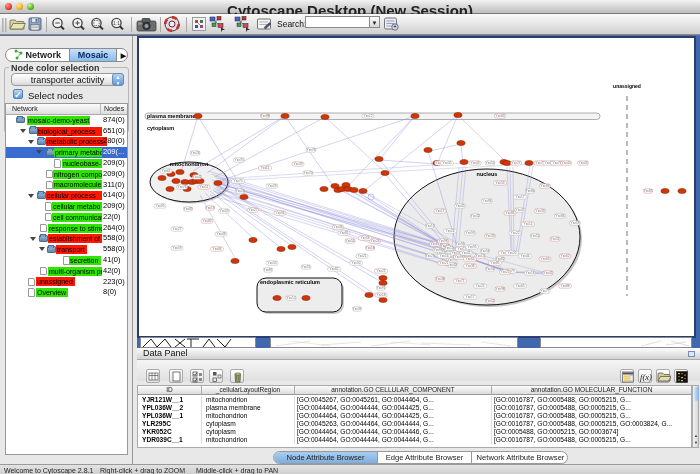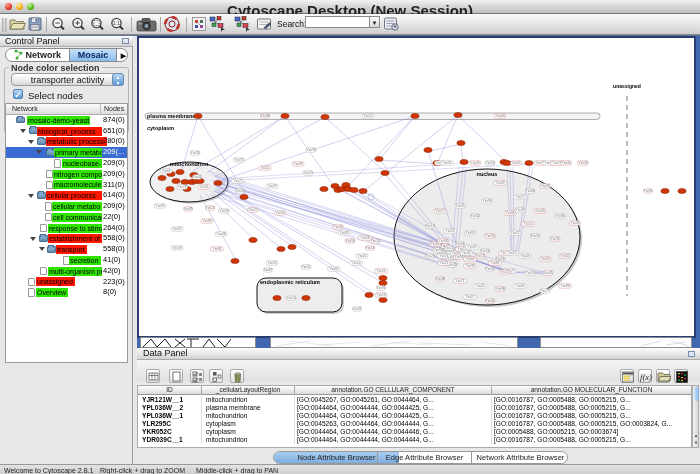--- a/index.html
+++ b/index.html
@@ -29,21 +29,21 @@
 #tabmosaic{left:63px;top:0;width:48px;height:14px;line-height:13px;text-align:center;color:#0a2a66;background:linear-gradient(#cde3f8,#8fc0ee 50%,#74aeе8);background:linear-gradient(#c9e1f8,#7fb5ea);border-left:1px solid #8a8a8a;border-right:1px solid #8a8a8a}
 #tabarrow{left:112px;top:0;width:11px;height:14px;line-height:13px;text-align:center;font-size:7px;color:#111}
 
 #fs{left:4px;top:31px;width:125px;height:66px;border:1px solid #b5b5b5;border-radius:3px}
 #fsleg{left:9px;top:27px;background:#e8e8e8;padding:0 2px;font-size:9px;font-weight:bold;color:#333}
 #sel{left:11px;top:37px;width:113px;height:13px;background:linear-gradient(#ffffff,#e8e8e8 70%,#d5d5d5);border:1px solid #9a9a9a;border-radius:4px;font-size:9px;color:#111;text-align:center;line-height:12px}
 #selbtn{left:112px;top:37px;width:12px;height:13px;border-radius:3px;background:linear-gradient(#b5d4f2,#5f97d8);border:1px solid #6a8ab5;color:#fff;font-size:5px;line-height:6px;text-align:center}
 #cb{left:13px;top:53px;width:10px;height:10px;border-radius:2px;background:linear-gradient(#b9d7f3,#5e9ad9);border:1px solid #5580b3;color:#fff;font-size:9px;line-height:10px;text-align:center;font-weight:bold}
 #cblbl{left:28px;top:54px;font-size:9.5px;color:#111}
 
-#tree{left:5px;top:67px;width:123px;height:260px;background:#fff;border:1px solid #999;font-size:7px}
+#tree{left:5px;top:67px;width:123px;height:352px;background:#fff;border:1px solid #999;font-size:7px}
 #treehead{left:0;top:0;width:121px;height:11px;background:linear-gradient(#fcfcfc,#ddd);border-bottom:1px solid #aaa;color:#222}
 #treehead .c1{left:6px;top:1px}
 #treehead .c2{left:98px;top:1px}
 #treehead .dv{left:94px;top:0;width:1px;height:11px;background:#bbb}
 .trow{left:0;width:121px;height:10.8px;line-height:10.8px;white-space:nowrap}
 .trow .lbl{position:absolute;top:0.9px;height:9px;line-height:9px;padding:0 1px;color:#000}
 .trow .cnt{position:absolute;left:97px;top:0;color:#000;font-size:7.5px}
 .gr{background:#2fe500}
 .rd{background:#ff1700}
 .selrow{background:#3a6bd0}
@@ -69,21 +69,21 @@
 
 #dtable{left:0;top:37px;width:555px;height:63px;background:#fff;border:1px solid #aaa;font-size:6.6px}
 .th{top:0;height:8.5px;background:linear-gradient(#fcfcfc,#dcdcdc);border-right:1px solid #aaa;border-bottom:1px solid #999;text-align:center;color:#222;line-height:8px;font-size:6.5px}
 .td{height:8px;line-height:8px;border-right:1px solid #ddd;color:#000;white-space:nowrap;overflow:hidden;padding-left:2px}
 .tid{font-weight:bold}
 #dscroll{left:555px;top:37px;width:7px;height:63px;background:linear-gradient(90deg,#f2f2f2,#d8d8d8);border:1px solid #aaa}
 #dthumb{left:0.5px;top:1px;width:5px;height:14px;border-radius:2.5px;background:linear-gradient(90deg,#cfe5fa,#7fb2e6)}
 
 #btabs{left:136px;top:103px;width:295px;height:13px;font-size:7.6px;text-align:center;border:1px solid #999;border-radius:6.5px;background:#fff;overflow:hidden}
 #btabs div{position:absolute;top:0;height:13px;line-height:12px;color:#222}
-#btab1{left:0;width:125px;background:linear-gradient(#aacdf0,#74a9dd);font-weight:normal;color:#14355f}
+#btab1{left:0;width:103px;background:linear-gradient(#aacdf0,#74a9dd);font-weight:normal;color:#14355f}
 #btab2{left:103px;width:95px;border-left:1px solid #999;border-right:1px solid #999}
 #btab3{left:198px;width:97px}
 
 #status{left:0;top:464px;width:700px;height:10px;background:linear-gradient(#e3e3e3,#cfcfcf);border-top:1px solid #9a9a9a;font-size:7px;color:#222}
 #status span{position:absolute;top:1.5px}
 </style></head>
 <body>
 <div id="titlebar" class="abs">
   <div class="abs tl t1"></div>
     <div class="abs tl t2"></div>
@@ -184,21 +184,20 @@
 <div class="abs tsep" style="left:46px"></div>
 <div class="abs tsep" style="left:131px"></div>
 <div class="abs tsep" style="left:160px"></div>
 <div class="abs tsep" style="left:186px"></div>
 <span id="searchlbl" class="abs">Search:</span>
 <div id="searchbox" class="abs"></div>
 <div id="searcharrow" class="abs">▼</div>
 <div id="mdiline" class="abs"></div>
 
 <div id="cpanel" class="abs">
-  <div id="cphead" class="abs phead">Control Panel<div class="abs detach" style="right:4px;top:2px"></div></div>
   <div id="cptabs" class="abs">
     <div id="tabnet" class="abs"><svg width="9" height="11" viewBox="0 0 9 11" style="vertical-align:-2px">
           <circle cx="2" cy="2" r="1.5" fill="#3aaa3a"></circle>
           <circle cx="7" cy="4" r="1.5" fill="#3aaa3a"></circle>
           <circle cx="3" cy="9" r="1.5" fill="#3aaa3a"></circle>
           <path d="M2 2 L7 4 L3 9" stroke="#3aaa3a" stroke-width="0.8" fill="none"></path>
         </svg> Network</div>
     <div id="tabmosaic" class="abs">Mosaic</div>
     <div id="tabarrow" class="abs">▶</div>
   </div>

